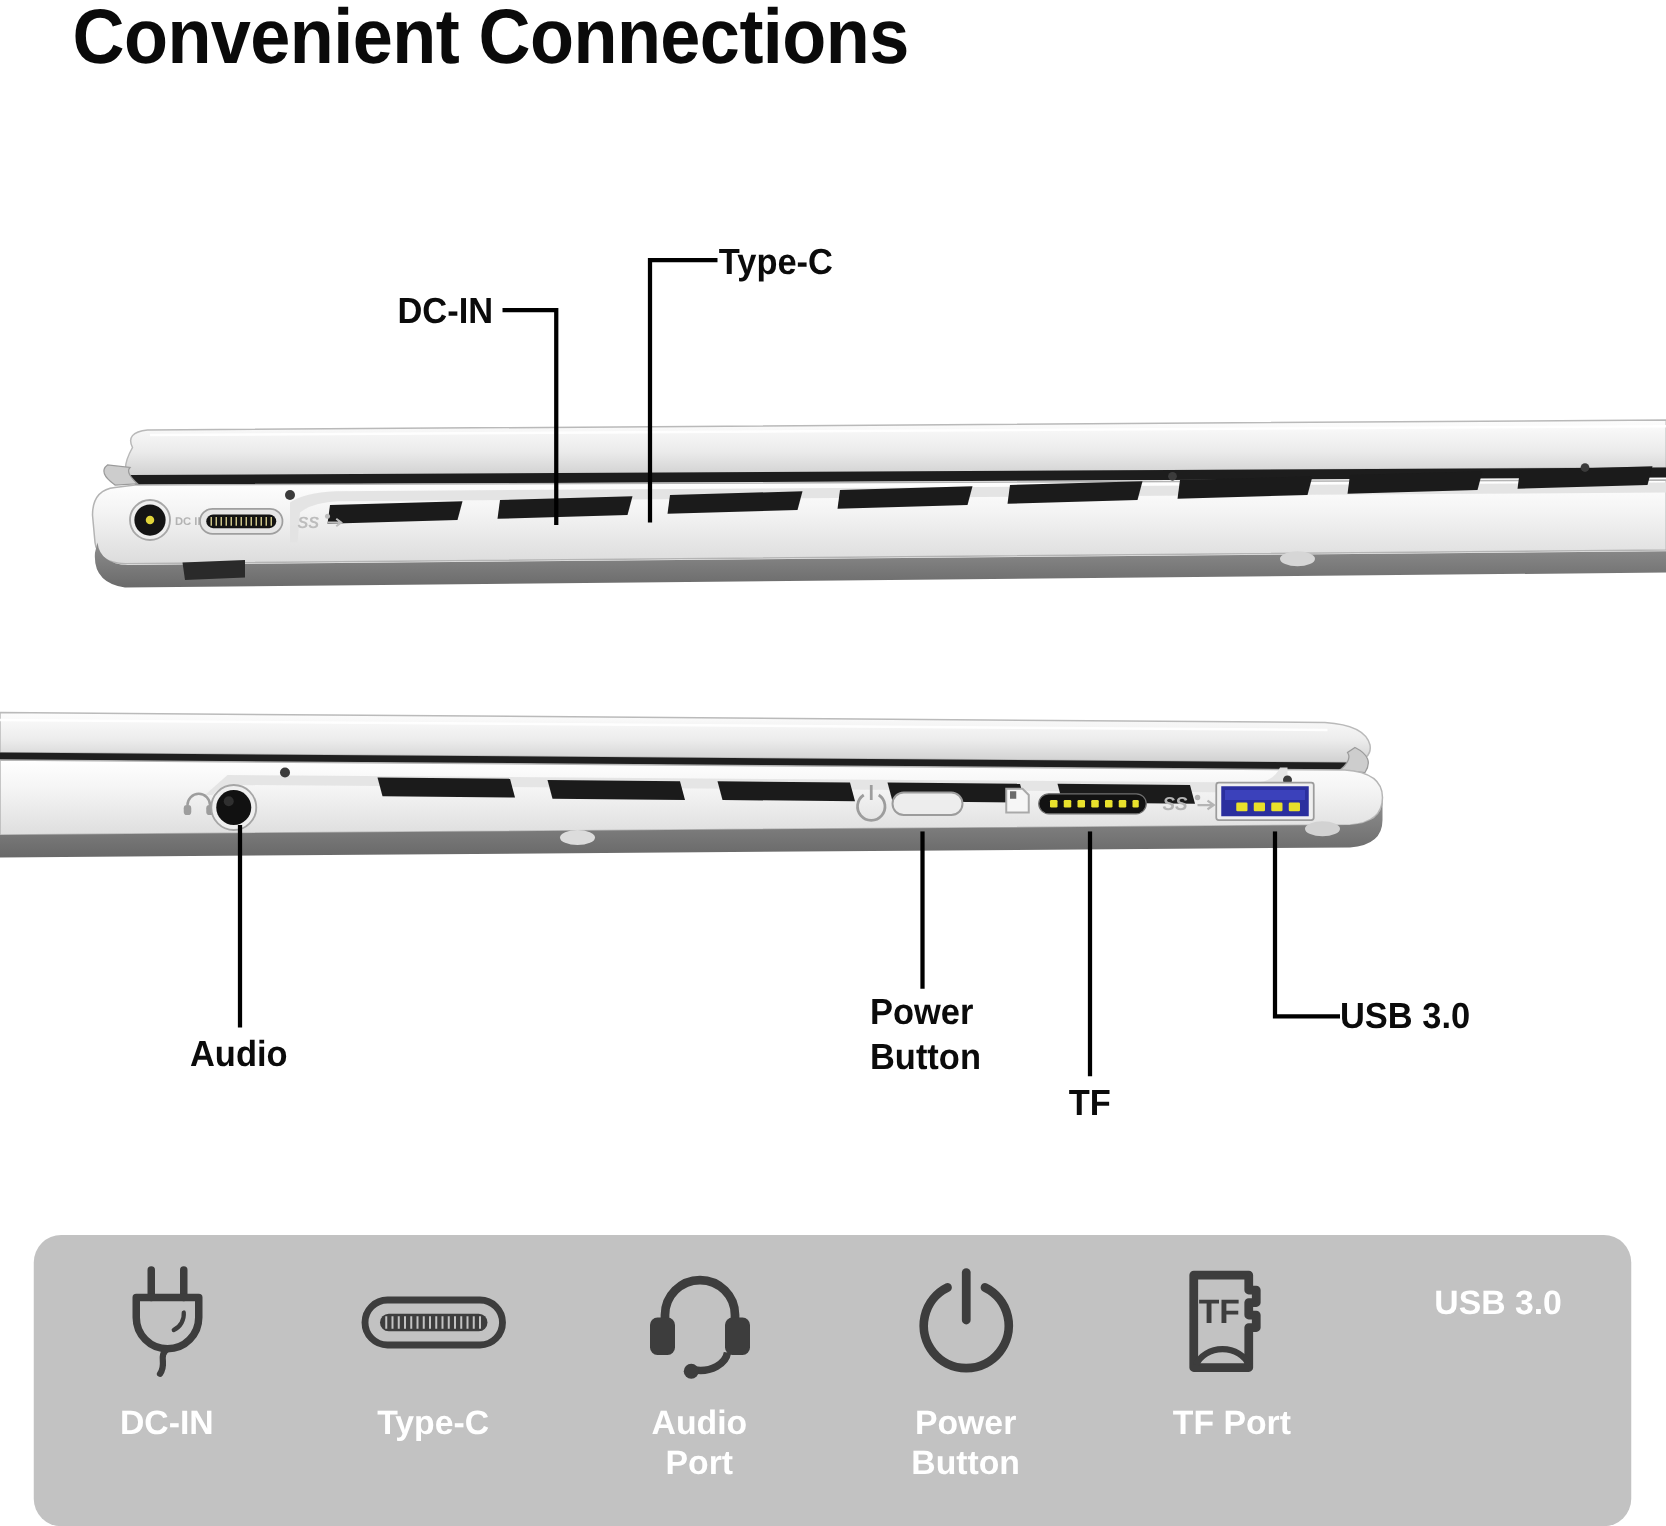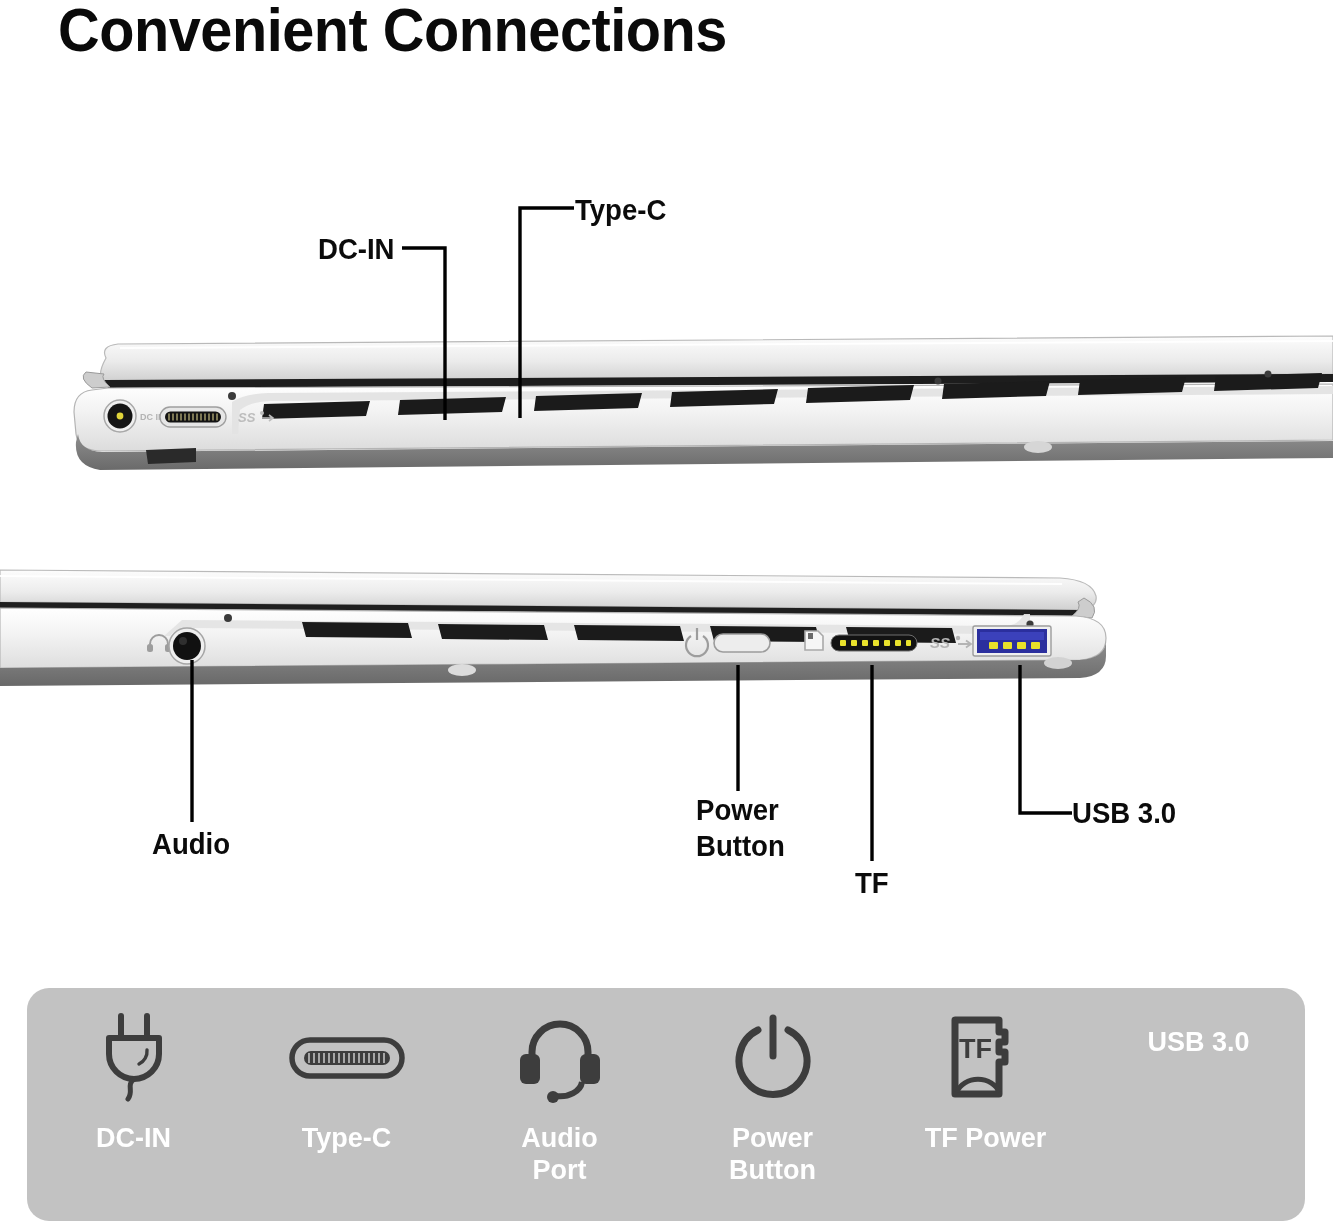--- a/index.html
+++ b/index.html
@@ -364,21 +364,21 @@
 
     <div class="legend-item">
       <div class="legend-icon">
         <svg width="86" height="96" viewBox="0 0 86 96">
           <path d="M12,10 L56,10 L56,22 L62,22 L62,32 L56,32 L56,42 L62,42 L62,52 L56,52
                    L56,84 L12,84 Z" fill="none" stroke="#3d3d3d" stroke-width="7" stroke-linejoin="round"></path>
           <path d="M14,82 a22,18 0 0 1 42,0" fill="none" stroke="#3d3d3d" stroke-width="5"></path>
           <text x="16" y="48" font-family="Liberation Sans, sans-serif" font-size="27" font-weight="700" fill="#3d3d3d">TF</text>
         </svg>
       </div>
-      <div class="legend-label">TF Power</div>
+      <div class="legend-label">TF Port</div>
     </div>
 
     <div class="legend-item">
       <div class="legend-label">USB 3.0</div>
     </div>
 
   </div>
 </div>
 
 </body></html>

